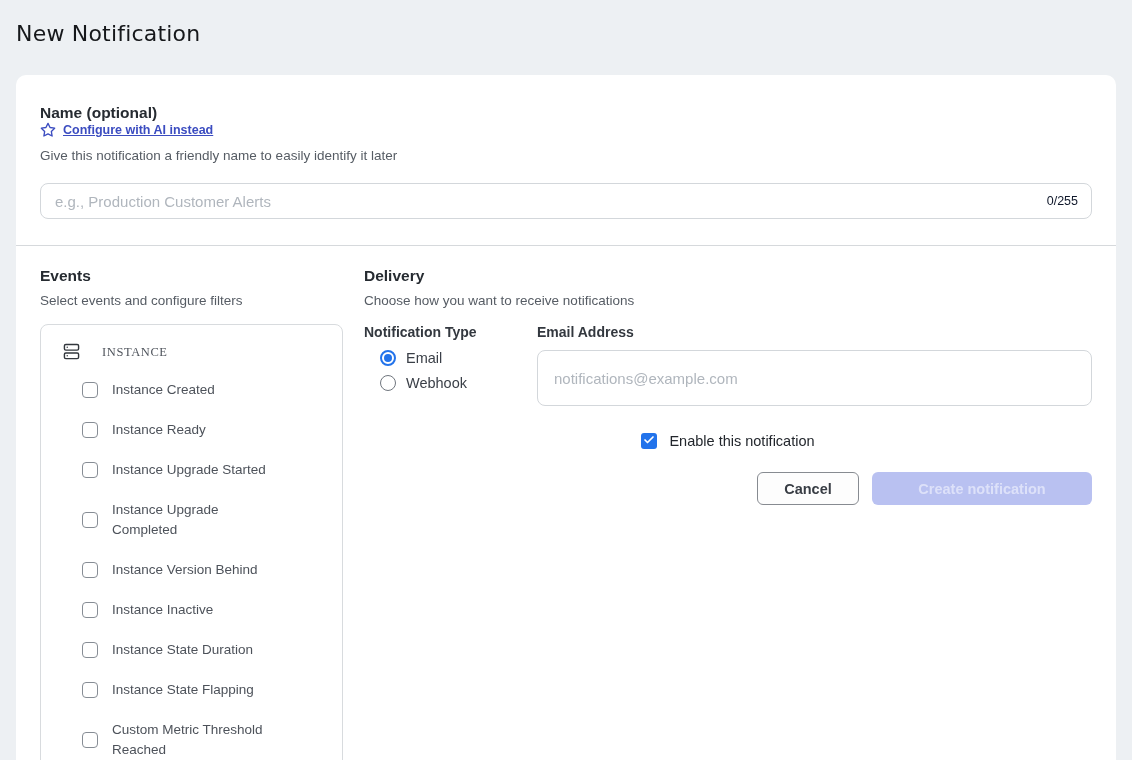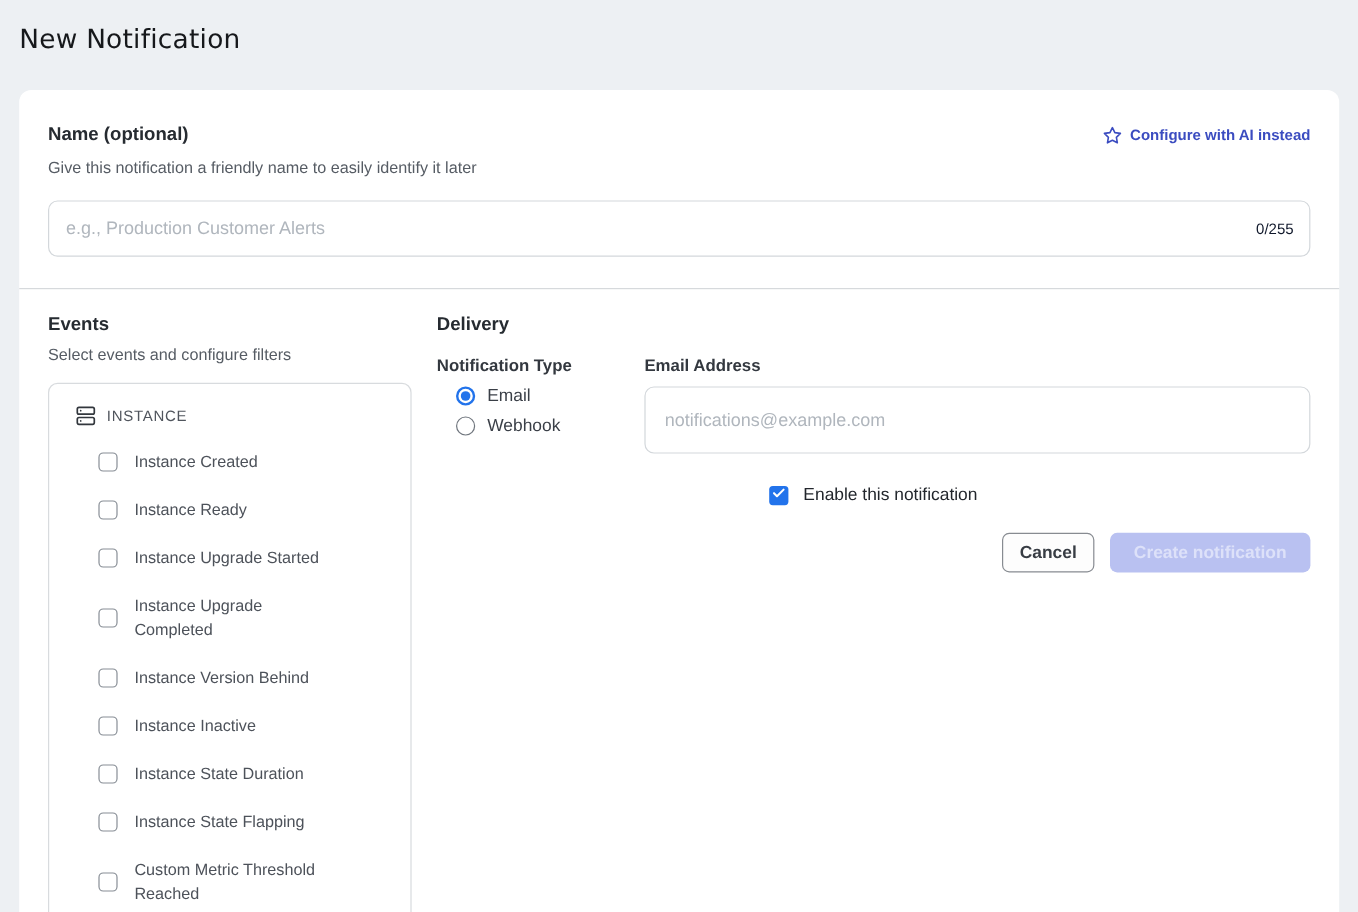--- a/index.html
+++ b/index.html
@@ -19,33 +19,34 @@
     padding-top: 21px;
     margin-bottom: 29px;
   }
   .card {
     background: #ffffff;
     border-radius: 10px;
     min-height: 700px;
   }
   
   .name-section { padding: 29px 24px 26px; }
-  .name-header { display: flex; justify-content: space-between; align-items: center; }
+  .name-header { display: flex; justify-content: space-between; align-items: flex-start; flex-direction: column; }
   .section-heading { font-size: 15.5px; font-weight: 700; color: #262b31; }
   .ai-link {
     display: flex; align-items: center; gap: 7px;
     color: #3b4cc0; font-size: 12.5px; font-weight: 700;
     cursor: pointer; background: none; border: none;
     font-family: "Liberation Sans", sans-serif;
+    text-decoration: underline;
   }
   .ai-link svg { display: block; }
   .section-sub { font-size: 13.5px; color: #565c64; margin-top: 10px; }
   .name-input-wrap { position: relative; margin-top: 20px; }
   .text-input {
-    width: 100%; height: 47px;
+    width: 100%; height: 36px;
     border: 1px solid #d3d7db; border-radius: 8px;
     padding: 0 58px 0 14px;
     font-size: 15px; color: #30353c;
     font-family: "Liberation Sans", sans-serif;
     outline: none; background: #fff;
   }
   .text-input::placeholder { color: #b0b6bd; }
   .char-counter {
     position: absolute; right: 14px; top: 50%; transform: translateY(-50%);
     font-size: 12.5px; color: #0f172a;
@@ -54,21 +55,21 @@
   
   .content { display: flex; gap: 21px; padding: 21px 24px 24px; }
   .events-col { flex: none; width: 303px; }
   .delivery-col { flex: 1; min-width: 0; }
   .events-box {
     margin-top: 16px;
     border: 1px solid #d8dbde; border-radius: 8px;
     padding: 18px 20px 18px 22px;
     height: 520px; overflow: hidden;
   }
-  .group-header { display: flex; align-items: center; gap: 9px; margin-bottom: 20px; }
+  .group-header { display: flex; align-items: flex-end; gap: 22px; margin-bottom: 20px; font-family: Liberation Serif, serif; }
   .group-header svg { display: block; color: #32373d; }
   .group-label { font-size: 12.5px; letter-spacing: 0.6px; color: #50555d; font-weight: 500; }
   .event-item {
     display: flex; align-items: center; gap: 14px;
     margin: 0 0 20px 19px; cursor: pointer;
   }
   .checkbox {
     flex: none; width: 16px; height: 16px;
     border: 1.5px solid #878d95; border-radius: 4px; background: #fff;
     cursor: pointer;
@@ -101,25 +102,25 @@
   }
   .enable-label { font-size: 14.5px; color: #22262c; }
   .button-row { display: flex; justify-content: flex-end; gap: 13px; margin-top: 23px; }
   .btn {
     height: 33px; border-radius: 6px;
     font-size: 14.5px; font-weight: 700;
     font-family: "Liberation Sans", sans-serif;
     cursor: pointer;
   }
   .btn-cancel {
-    width: 77px; background: #fdfdfd;
+    width: 102px; background: #fdfdfd;
     border: 1px solid #878b91; color: #383d44;
   }
   .btn-create {
-    width: 167px; background: #b9c1f1;
+    width: 220px; background: #b9c1f1;
     border: none; color: #dde1f9; cursor: default;
   }
 </style>
 </head>
 <body>
 
 <div class="page">
   <h1 class="page-title">New Notification</h1>
 
   <div class="card">
@@ -208,20 +209,21 @@
     <span class="checkbox"></span>
     <span class="event-label">Custom Metric Threshold Reached</span>
   </div>
 
 </div>
         </div>
       </div>
 
       <div class="delivery-col">
         <div class="section-heading">Delivery</div>
+        <div class="section-sub" style="margin-top:8px">Choose how you want to receive notifications</div>
 
         <div class="delivery-fields">
           <div class="type-col">
             <div class="field-label">Notification Type</div>
             <div class="radio-row">
               <span class="radio selected"></span>
               <span class="radio-label">Email</span>
             </div>
             <div class="radio-row">
               <span class="radio unselected"></span>

